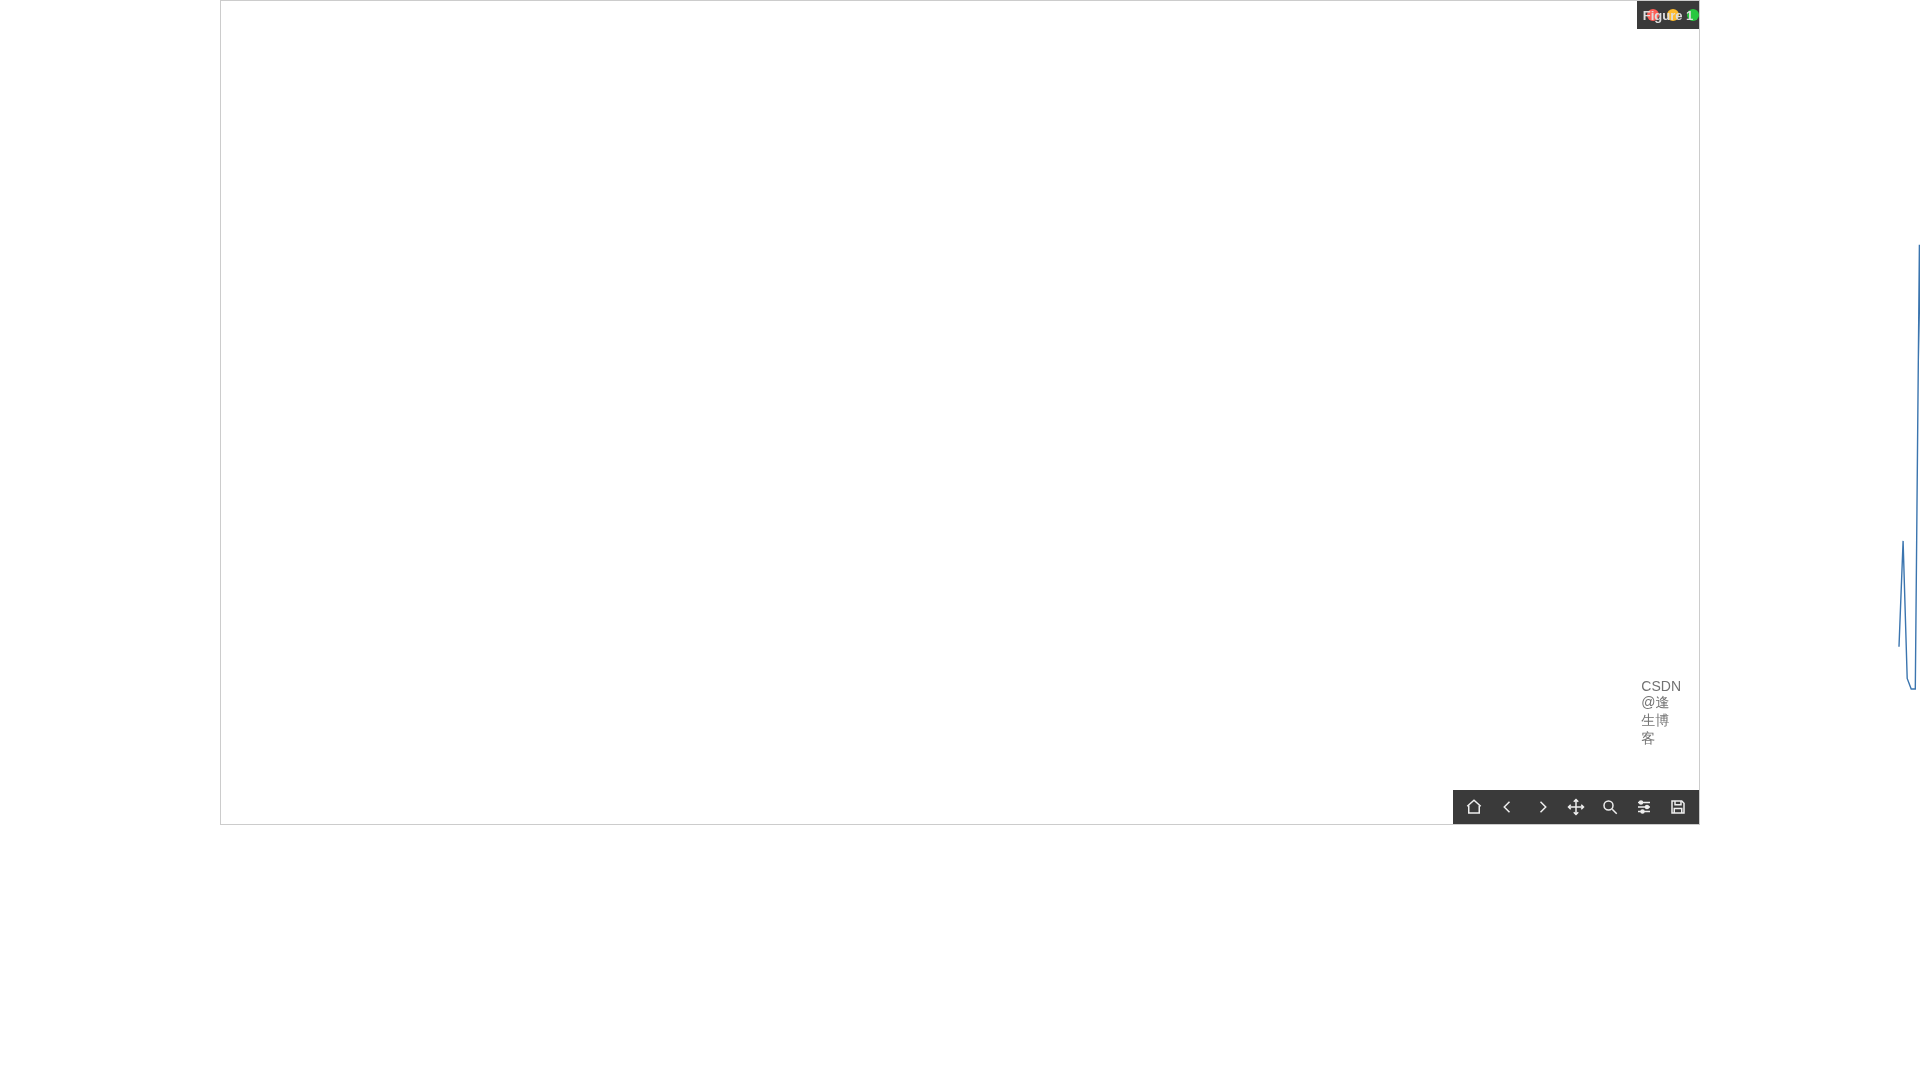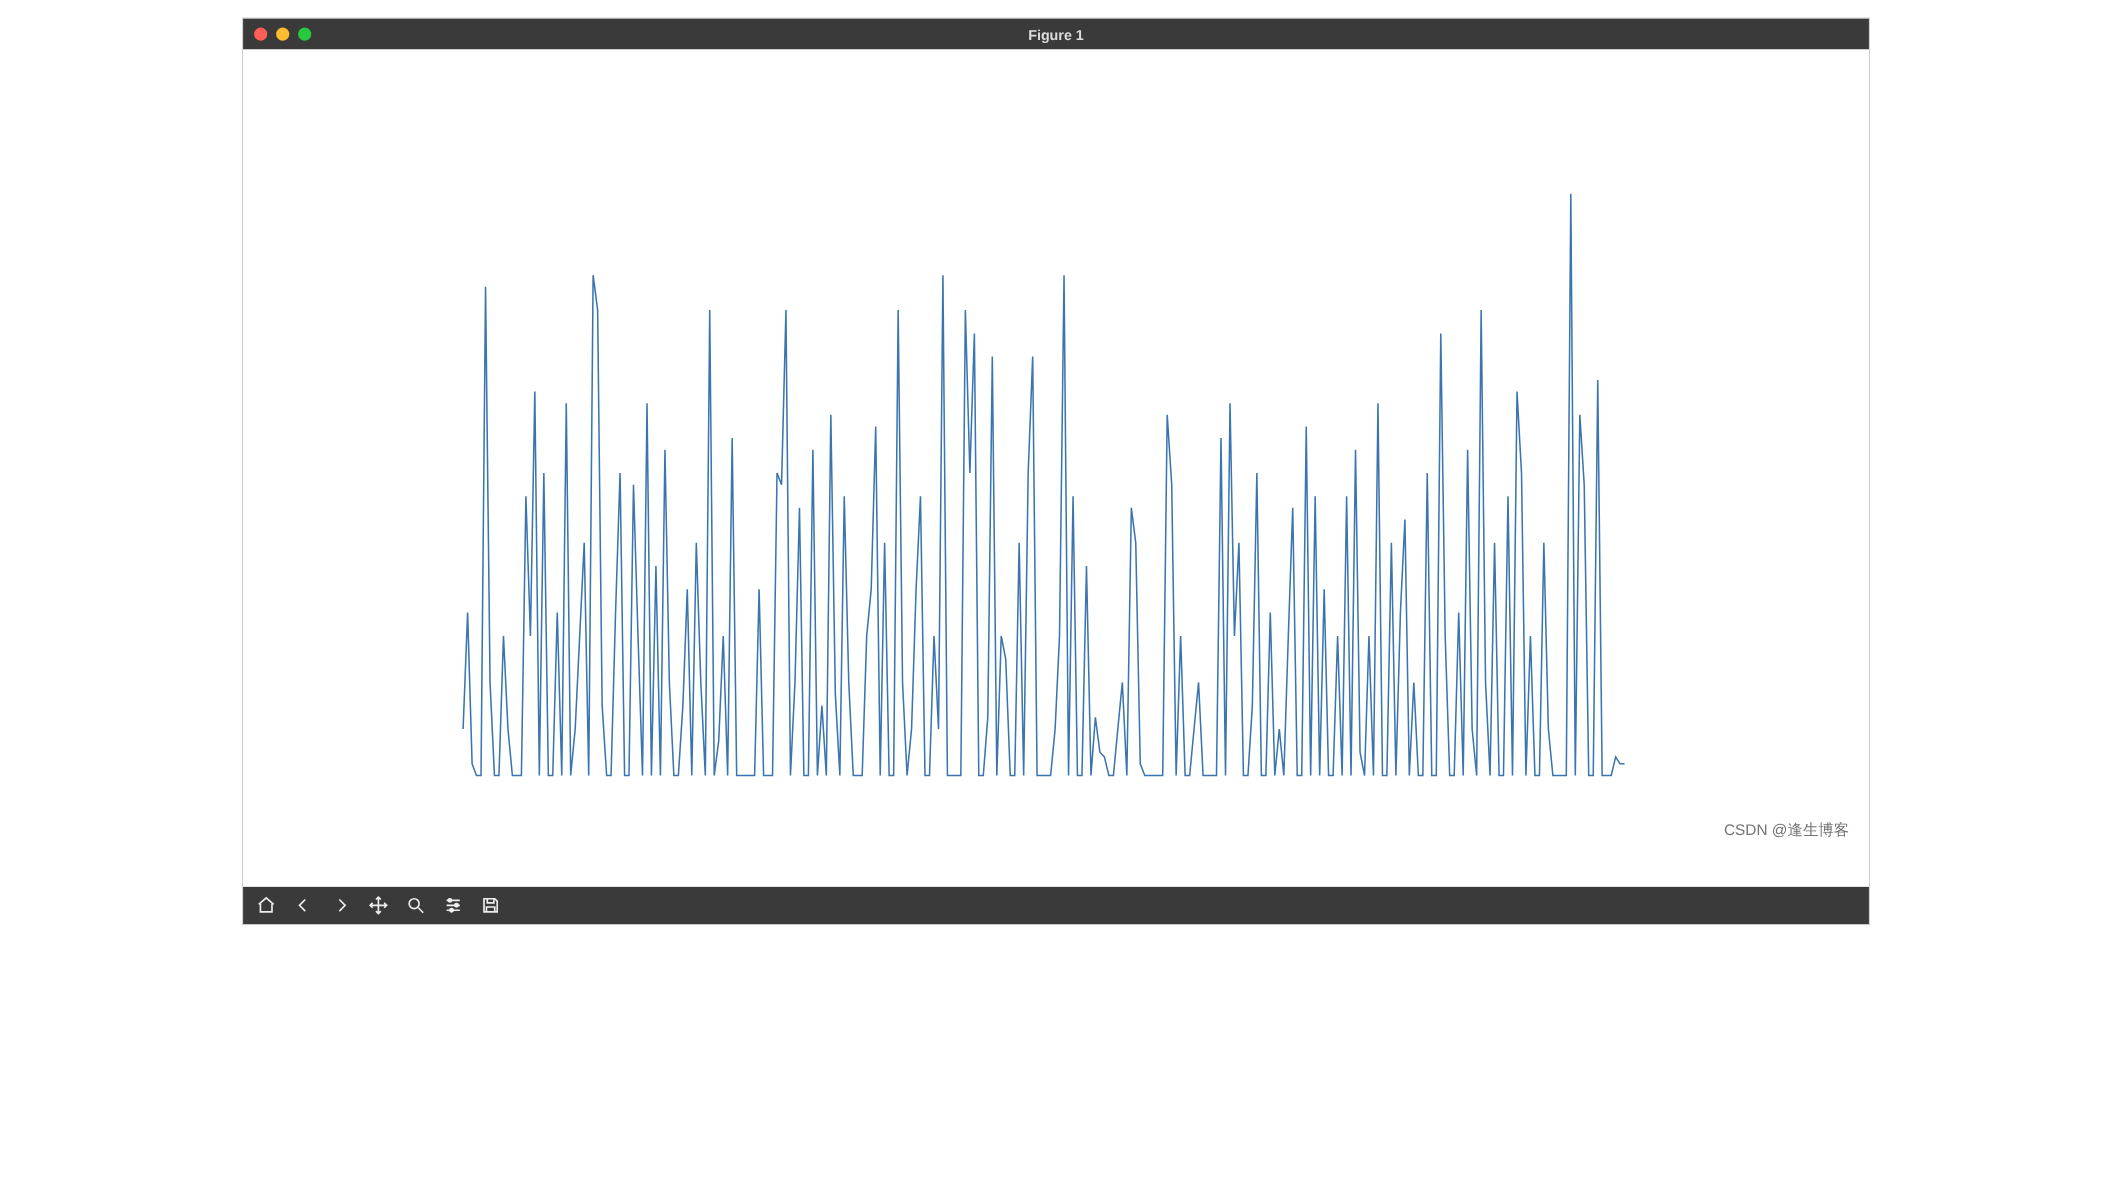--- a/index.html
+++ b/index.html
@@ -1,17 +1,17 @@
 <!DOCTYPE html>
 <html><head>
 <meta charset="utf-8">
 <style>
   * { margin: 0; padding: 0; box-sizing: border-box; }
   html, body { width: 100%; height: 100%; font-family: -apple-system, "Helvetica Neue", Arial, sans-serif; background: #fff; }
-  .window { width: 1480px; height: 825px; margin: 16px auto; display: flex; flex-direction: column; background: #fff; border: 1px solid #ccc; }
+  .window { width: 1480px; height: 825px; margin: 0 auto; display: flex; flex-direction: column; background: #fff; border: 1px solid #ccc; align-items: flex-end; }
   .titlebar { height: 28px; background: #3a3a3a; display: flex; align-items: center; position: relative; }
   .traffic { display: flex; gap: 8px; margin-left: 10px; }
   .tl { width: 12px; height: 12px; border-radius: 50%; }
   .tl.red { background: #ff5f57; }
   .tl.yel { background: #febc2e; }
   .tl.grn { background: #28c840; }
   .title { position: absolute; left: 0; right: 0; text-align: center; color: #ddd; font-size: 13px; font-weight: 600; pointer-events: none; }
   .canvas { flex: 1; position: relative; background: #fff; }
   .chart-title { position: absolute; top: 70px; left: 0; right: 0; text-align: center; font-size: 18px; color: #222; }
   svg.plot { position: absolute; left: 0; top: 0; }

